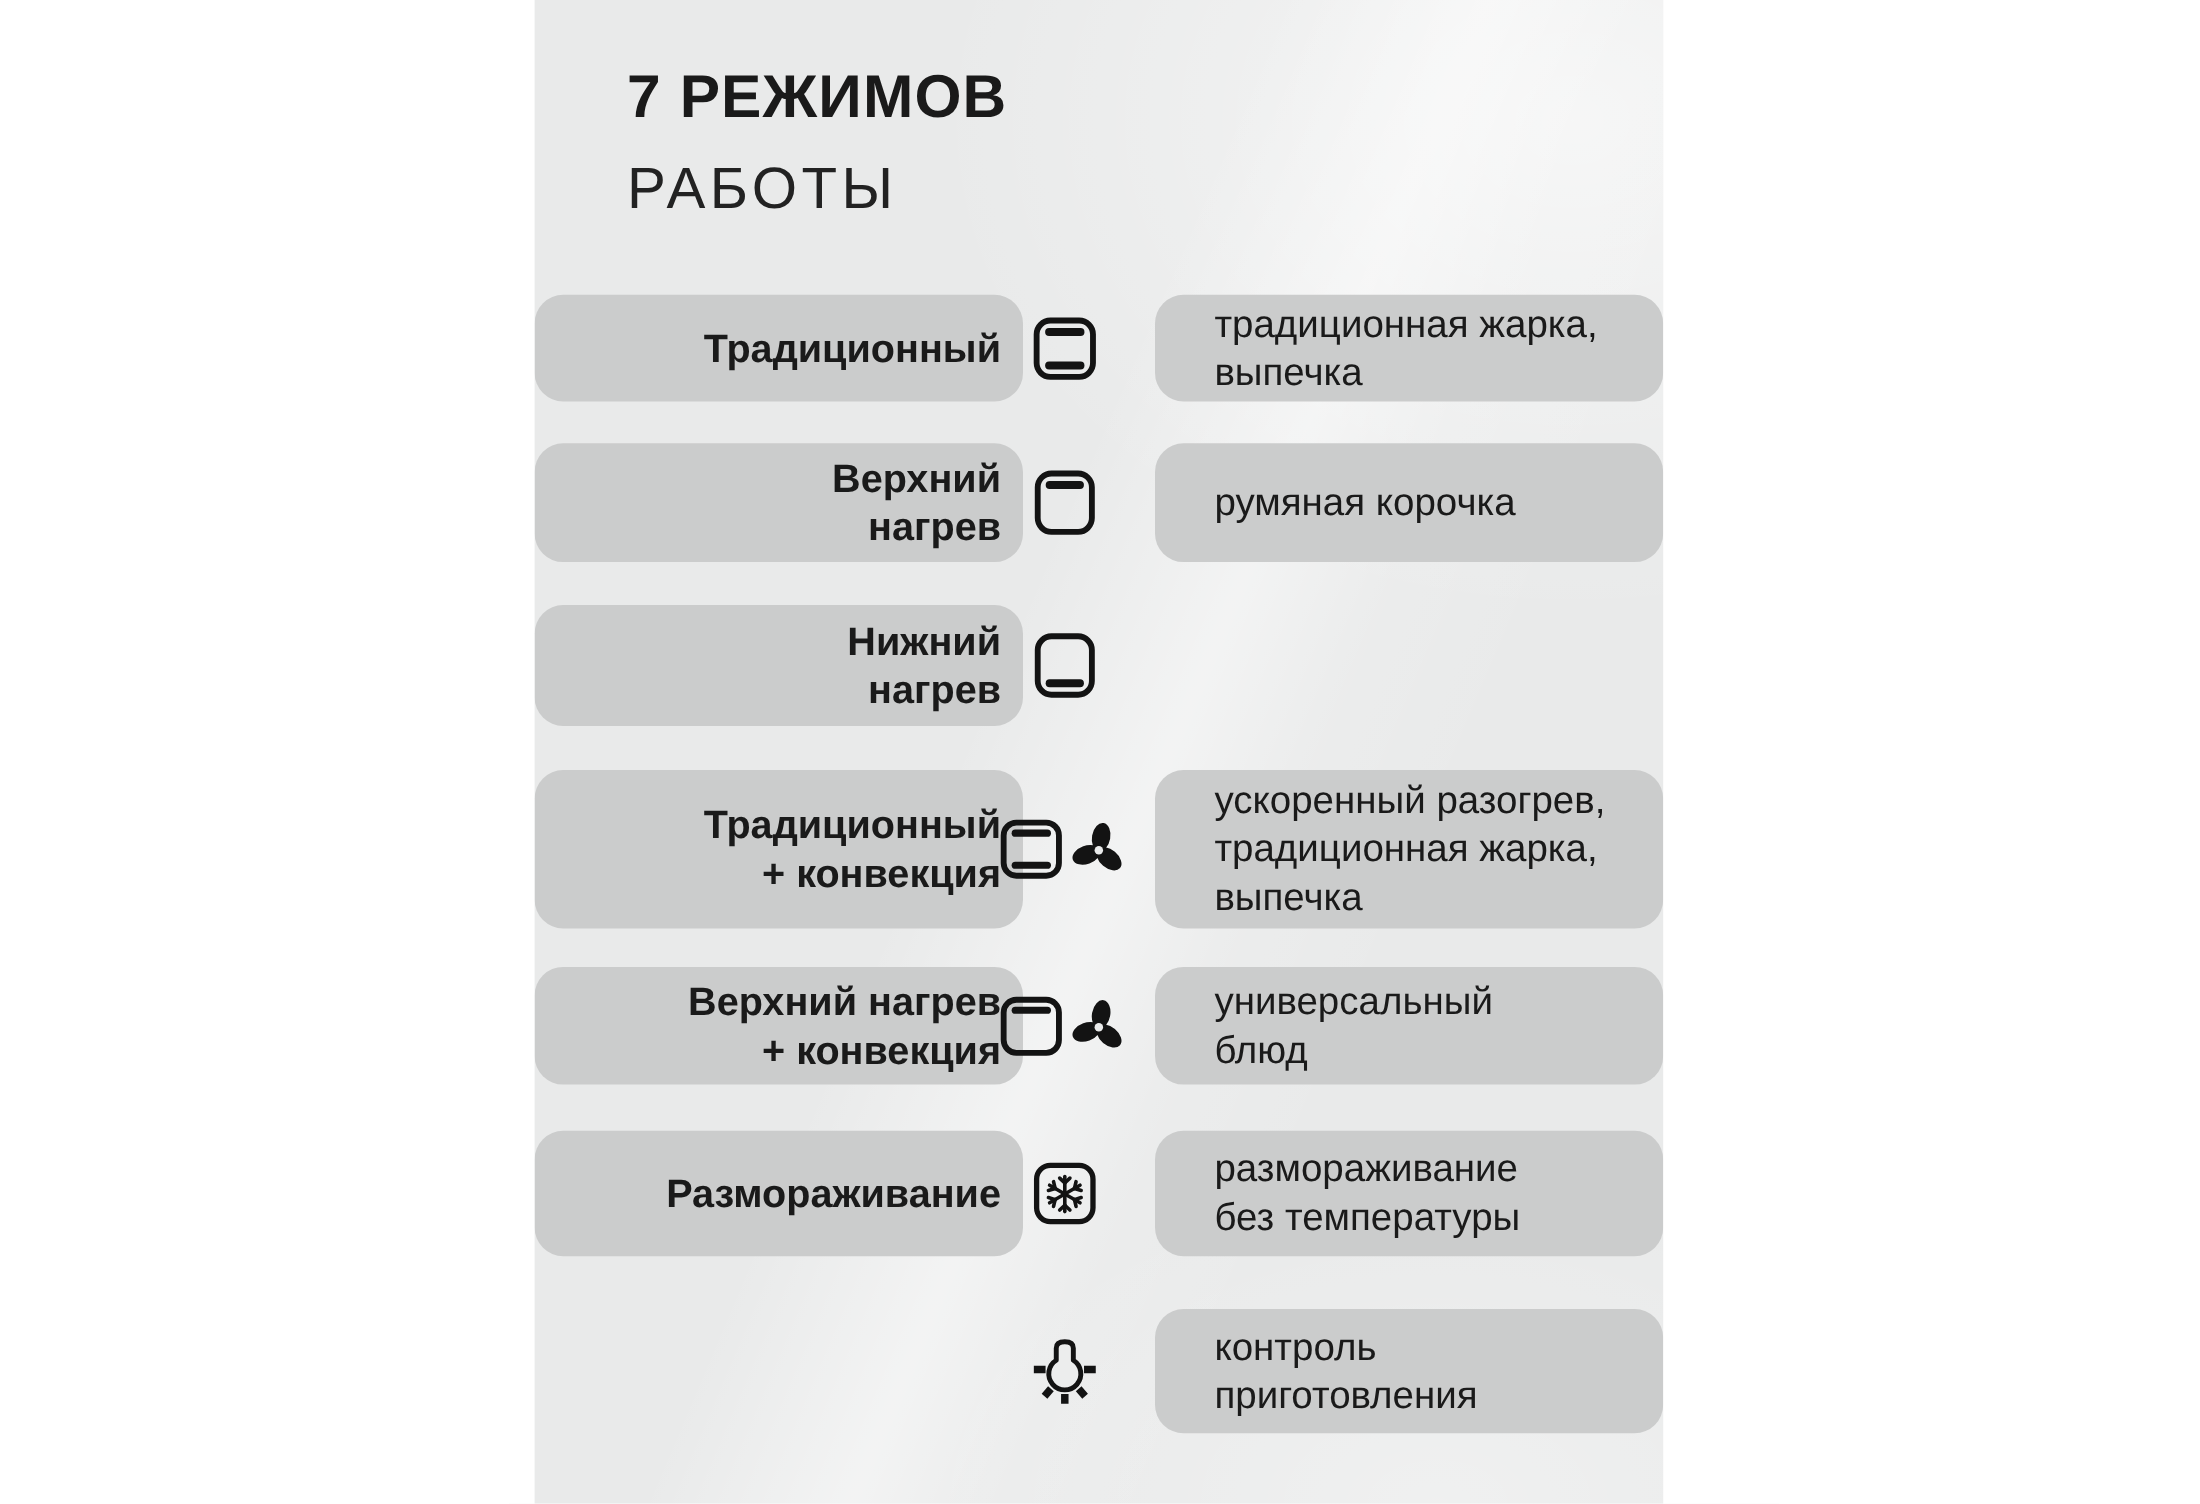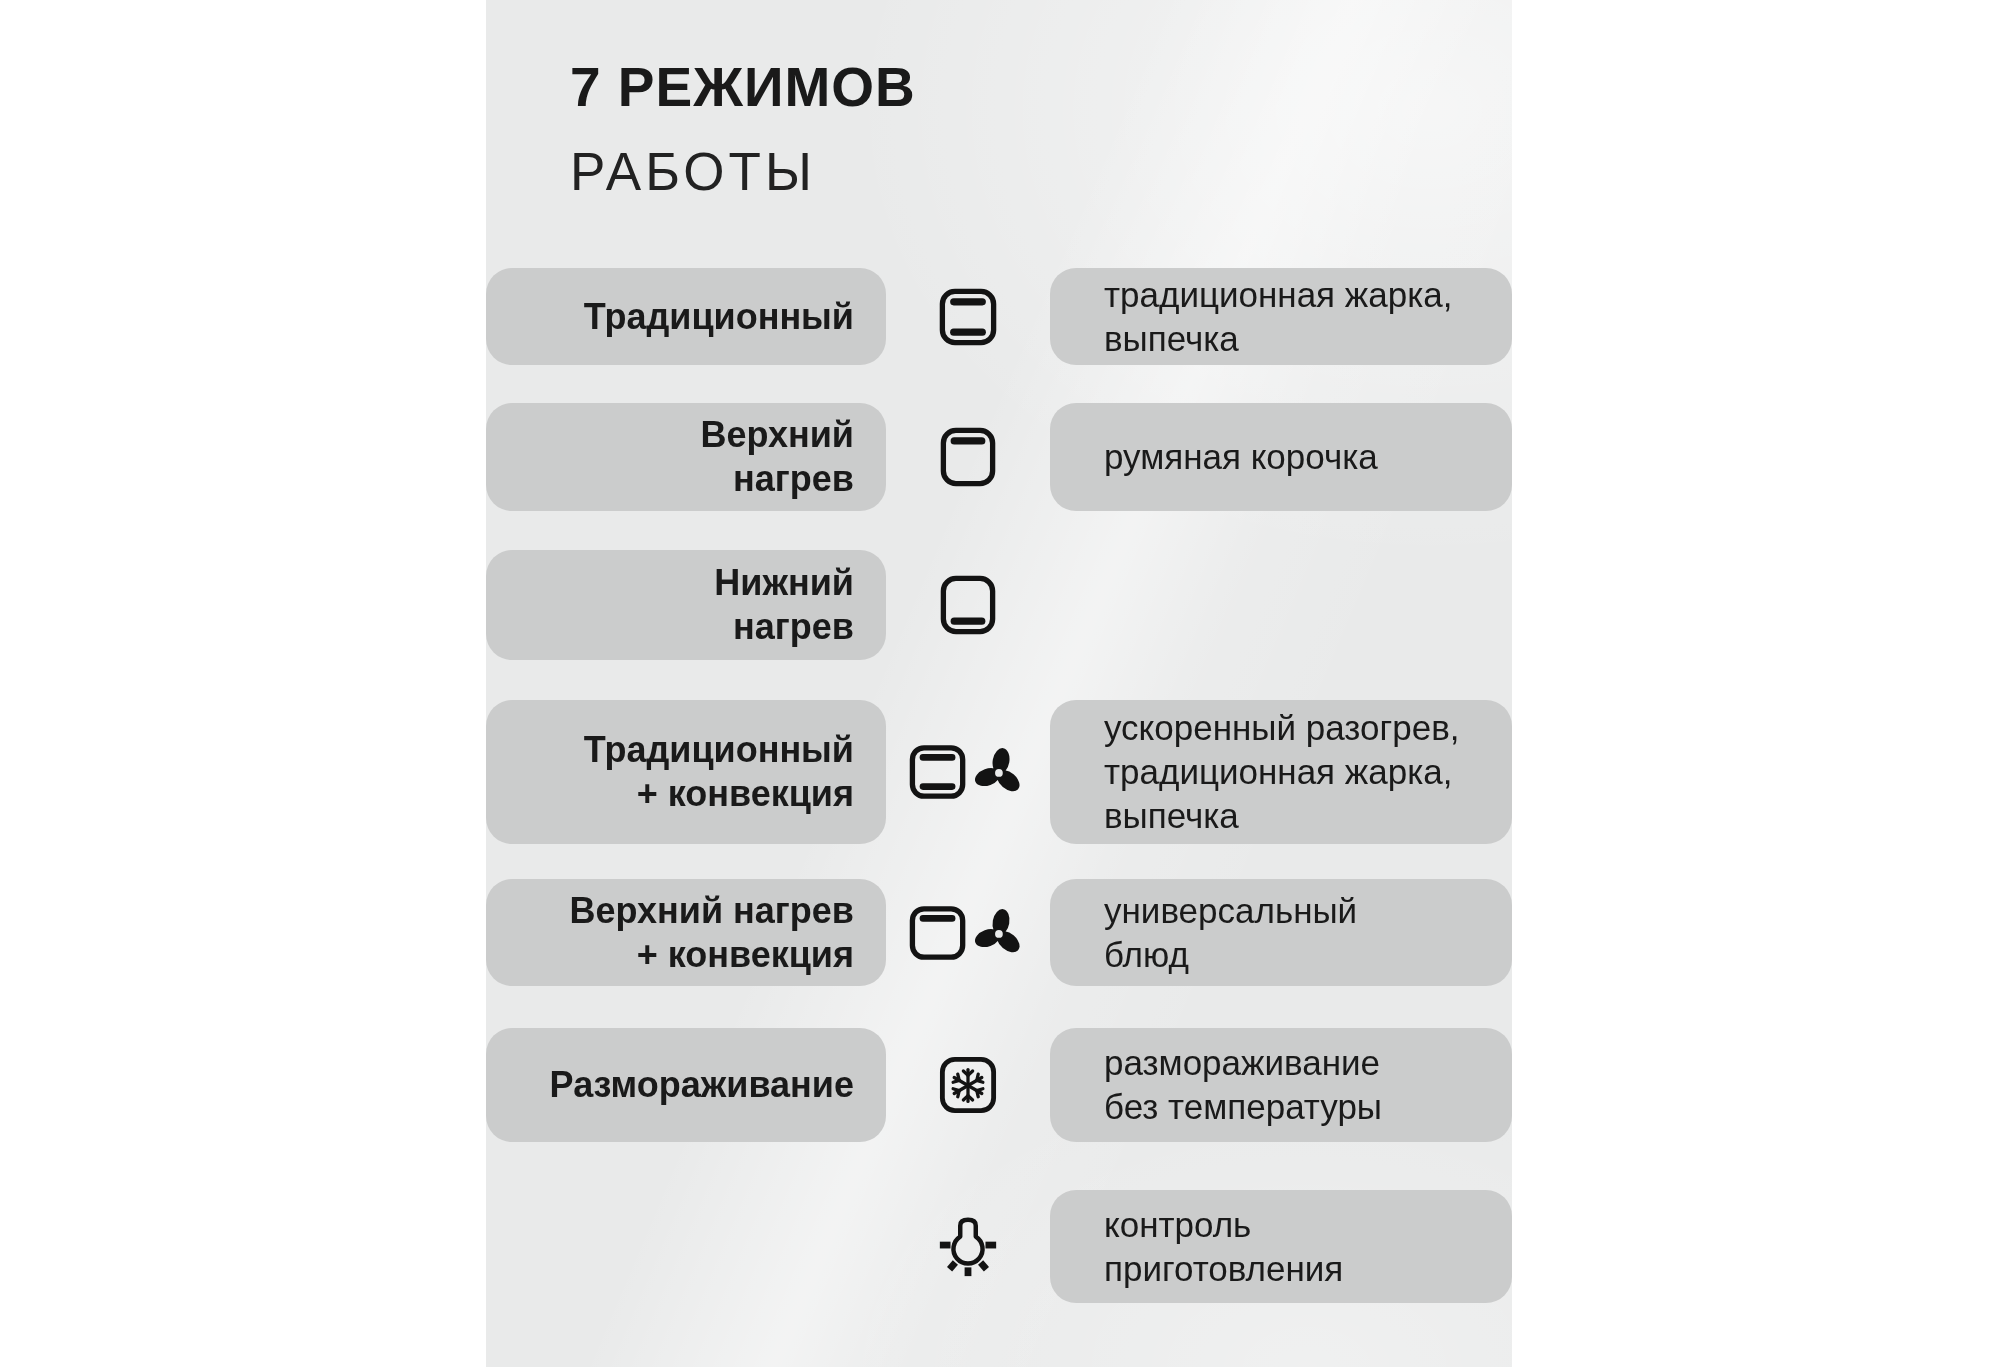--- a/index.html
+++ b/index.html
@@ -20,21 +20,21 @@
   .row{position:absolute;left:0;width:1026px;}
   .r1{top:268px;height:97px}
   .r2{top:403px;height:108px}
   .r3{top:550px;height:110px}
   .r4{top:700px;height:144px}
   .r5{top:879px;height:107px}
   .r6{top:1028px;height:114px}
   .r7{top:1190px;height:113px}
 
   .card{position:absolute;top:0;bottom:0;background:var(--card,#cbcccc);border-radius:26px;display:flex;align-items:center;box-sizing:border-box;}
-  .label-card{left:0;width:400px;justify-content:flex-end;padding-right:32px;}
+  .label-card{left:0;width:444px;justify-content:flex-end;padding-right:20px;}
   .desc-card{left:564px;right:0;justify-content:flex-start;padding-left:54px;}
   .icon-cell{position:absolute;left:400px;width:164px;top:0;bottom:0;display:flex;align-items:center;justify-content:center;}
 
   .label{font-size:36px;font-weight:700;line-height:44px;color:var(--text,#1a1a1a);text-align:right;white-space:pre-line;}
   .desc{font-size:35px;font-weight:500;line-height:44px;color:var(--text,#1a1a1a);text-align:left;white-space:pre-line;}
   svg{display:block;}
 </style>
 </head>
 <body style="background: rgb(255, 255, 255);">
 

